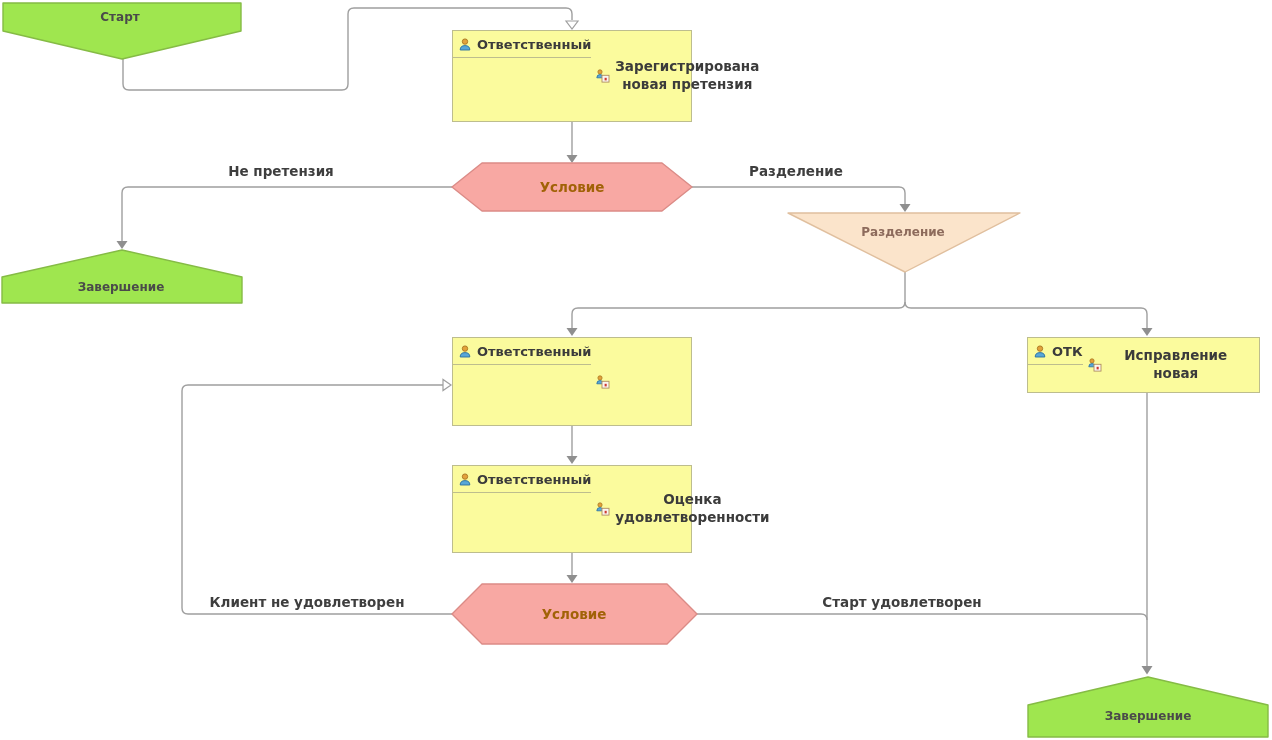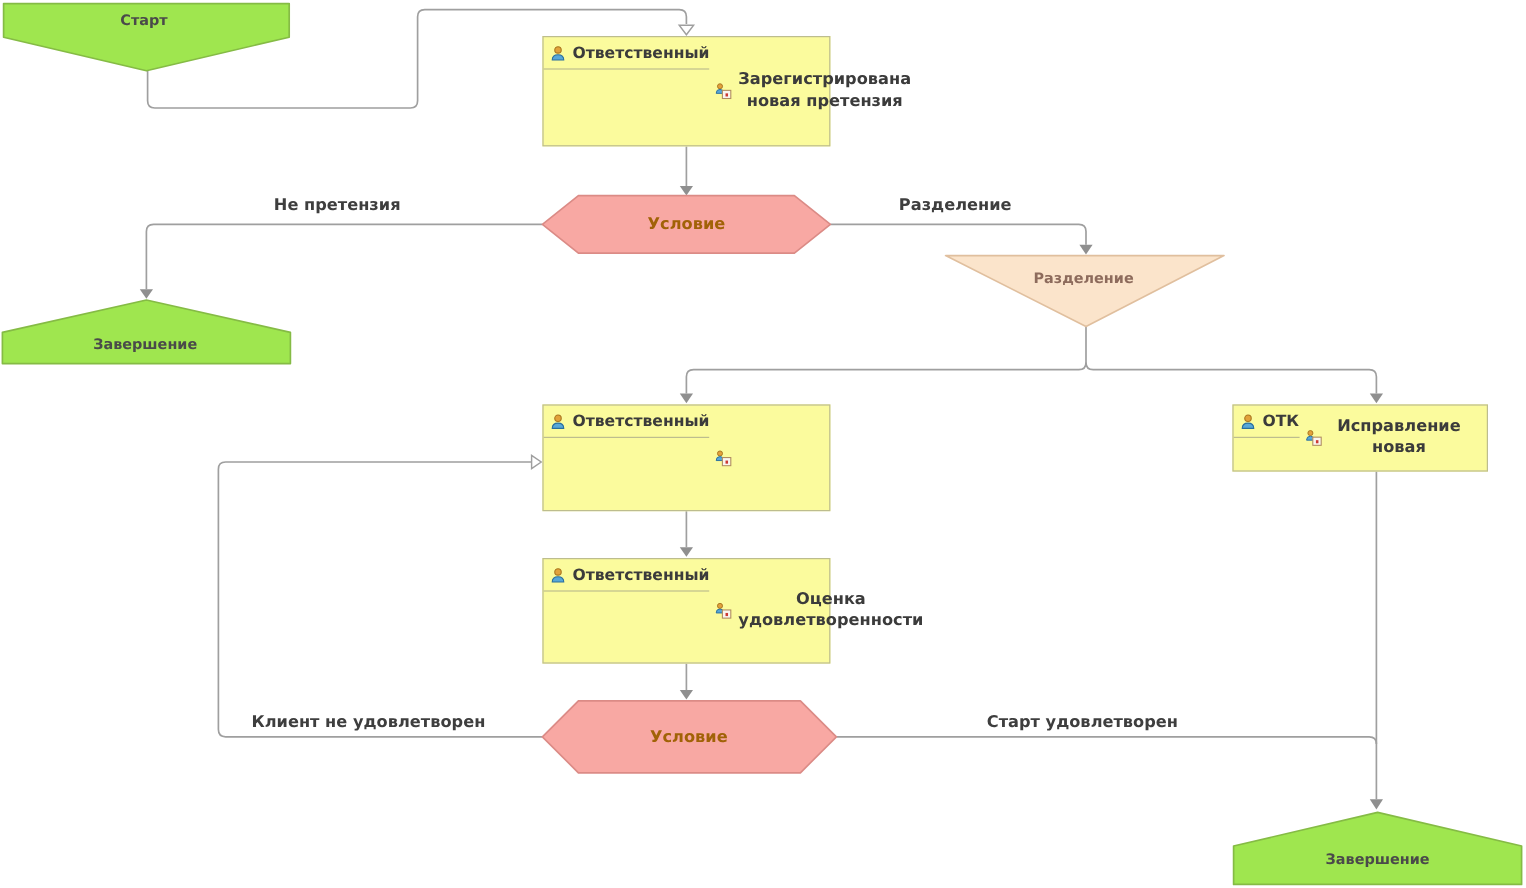--- a/index.html
+++ b/index.html
@@ -133,21 +133,21 @@
     <div class="task-body">
       <svg class="icon-action" width="14" height="14" viewBox="0 0 14 14">
         <circle cx="4" cy="2.9" r="2.1" fill="#e2a23b" stroke="#a9751f" stroke-width="0.8"></circle>
         <path d="M0.8,8.8 Q0.8,5.5 4,5.5 Q7.2,5.5 7.2,8.8 Z" fill="#57a7d8" stroke="#2a6f9e" stroke-width="0.8"></path>
         <rect x="6" y="6.3" width="7" height="6.8" fill="#faf6ef" stroke="#b08d5f" stroke-width="0.9"></rect>
         <rect x="8.6" y="8.8" width="2.1" height="2.6" fill="#cc3a33"></rect>
       </svg>
     </div>
   </div>
 
-  <div class="task" style="left:1027px;top:337px;width:213px;height:56px">
+  <div class="task" style="left:1027px;top:337px;width:233px;height:56px">
     <div class="task-header">
       <svg width="12" height="13" viewBox="0 0 12 13">
         <circle cx="6" cy="3.6" r="2.7" fill="#e2a23b" stroke="#a9751f" stroke-width="0.9"></circle>
         <path d="M1.2,12 Q1.2,7.6 6,7.6 Q10.8,7.6 10.8,12 Z" fill="#57a7d8" stroke="#2a6f9e" stroke-width="0.9"></path>
       </svg>
       <span class="task-role">ОТК</span>
     </div>
     <div class="task-body">
       <svg class="icon-action" width="14" height="14" viewBox="0 0 14 14">
         <circle cx="4" cy="2.9" r="2.1" fill="#e2a23b" stroke="#a9751f" stroke-width="0.8"></circle>

